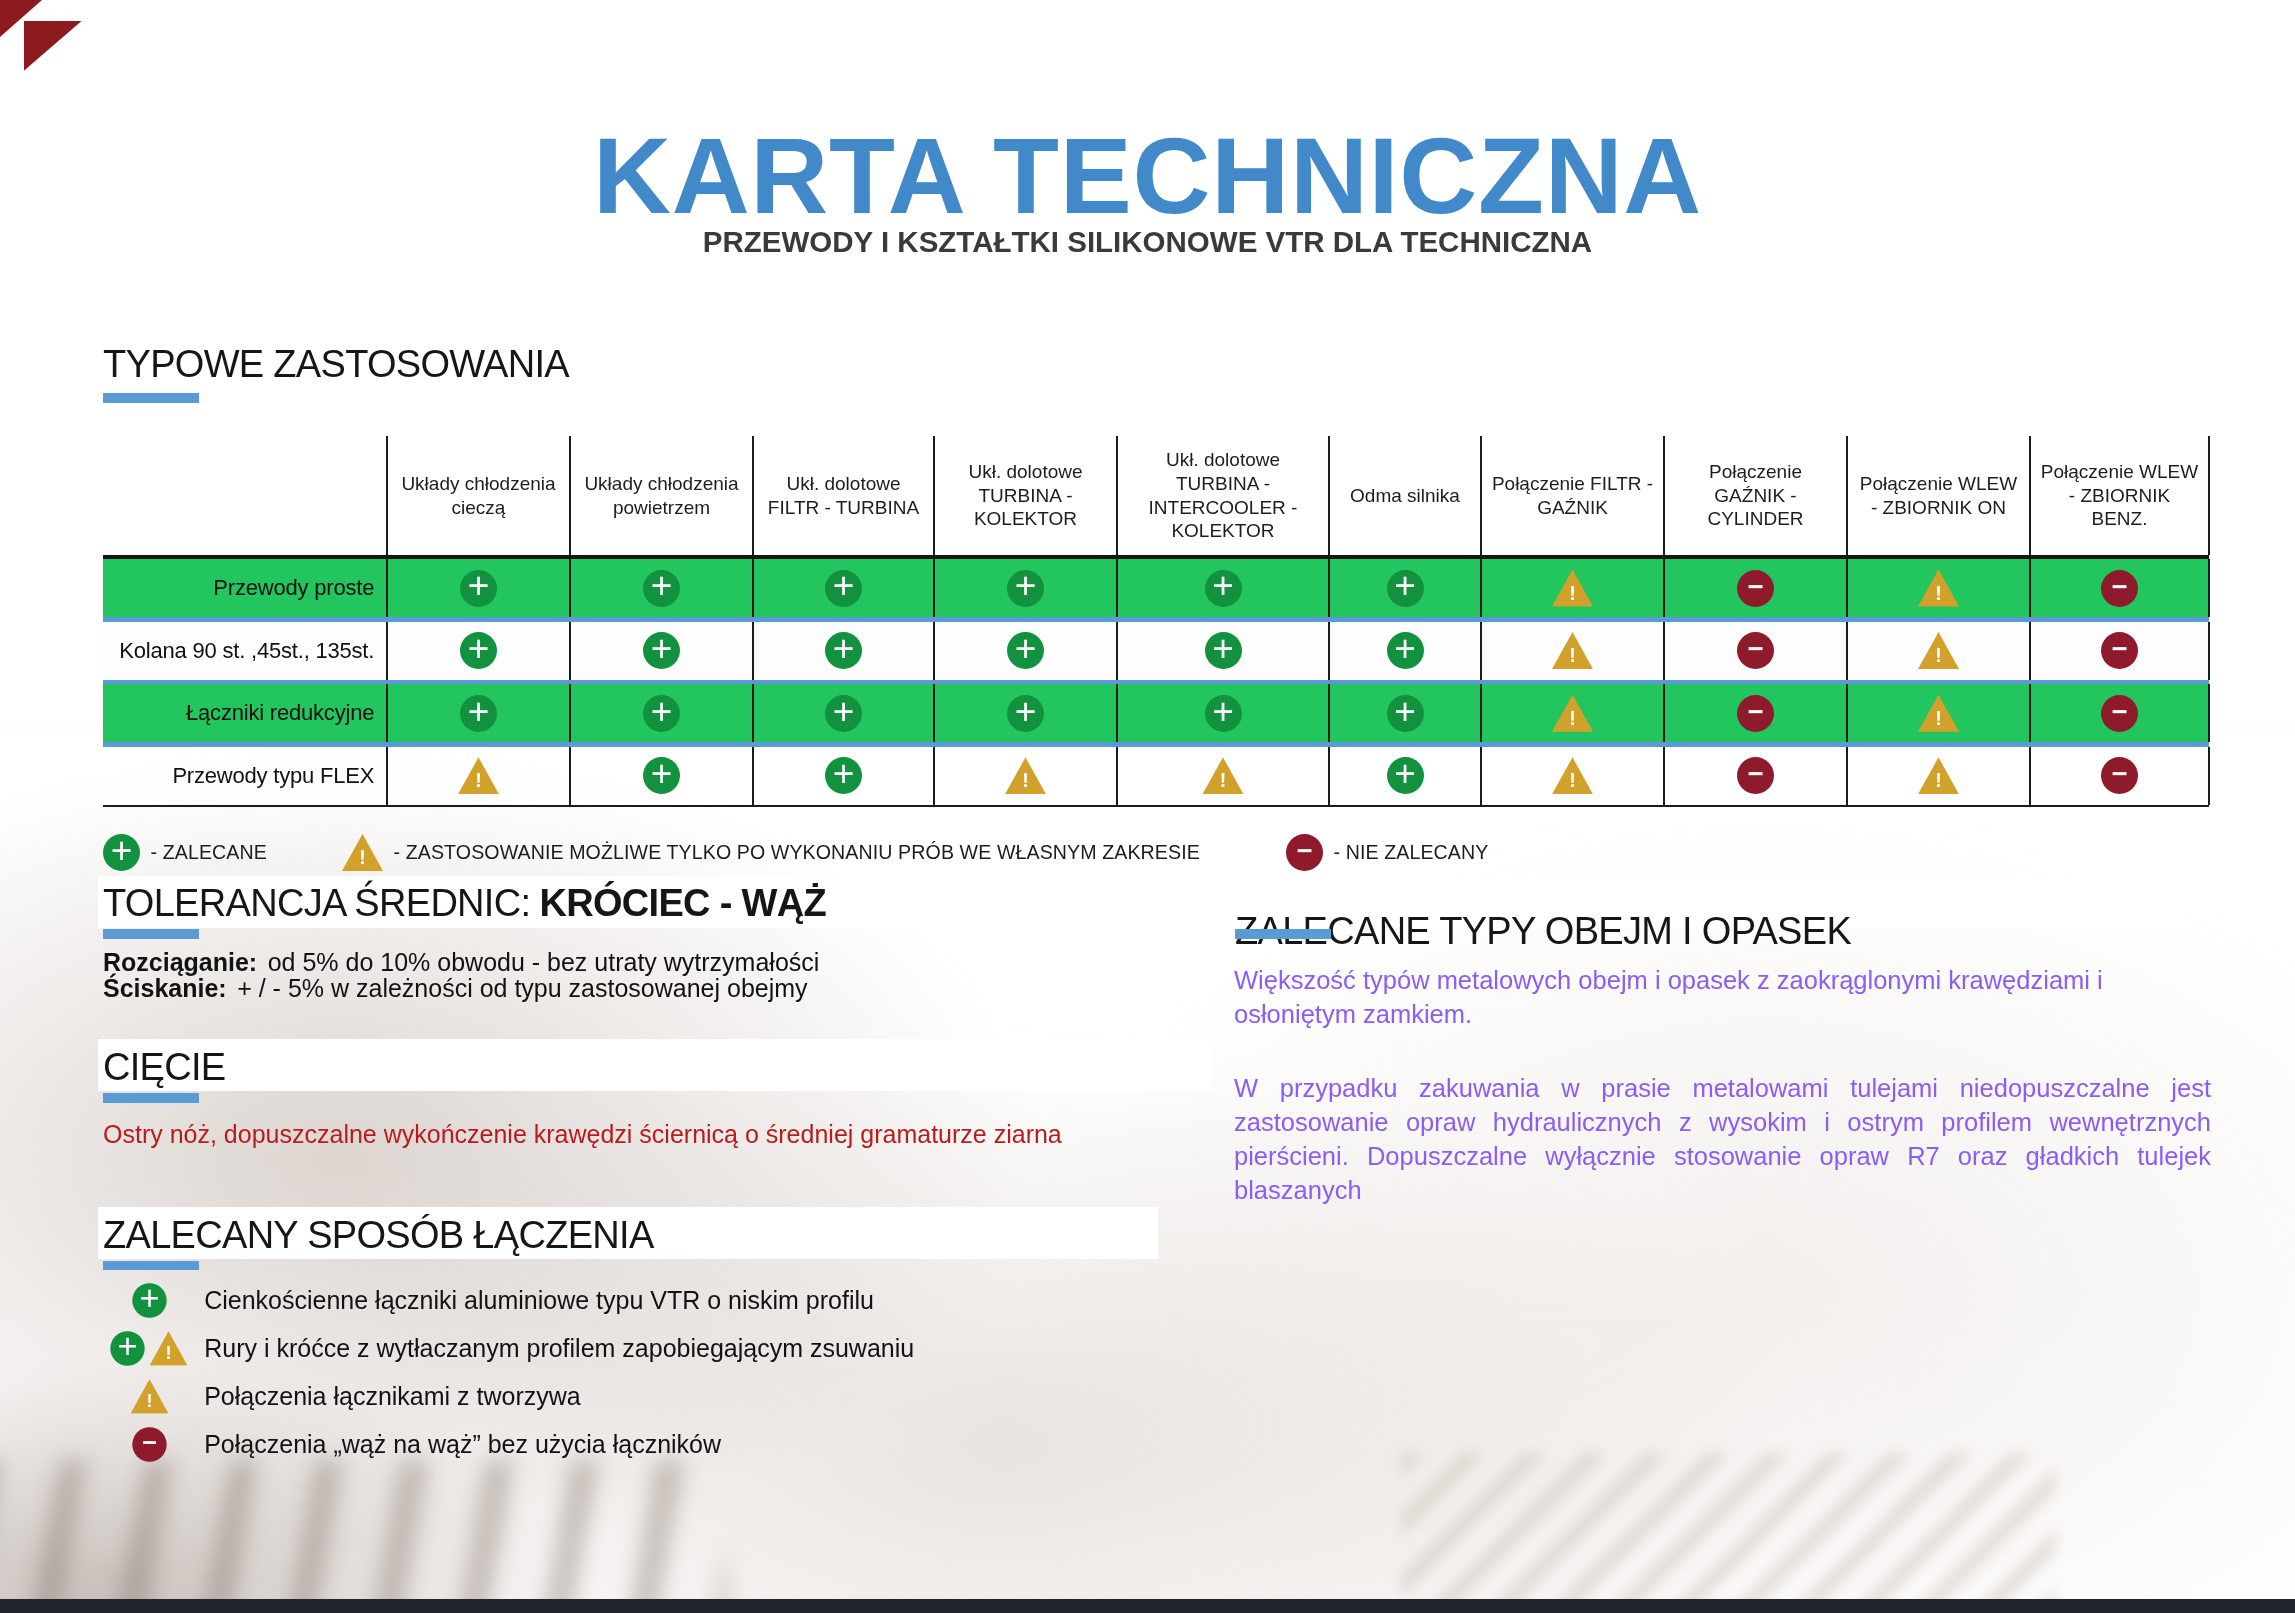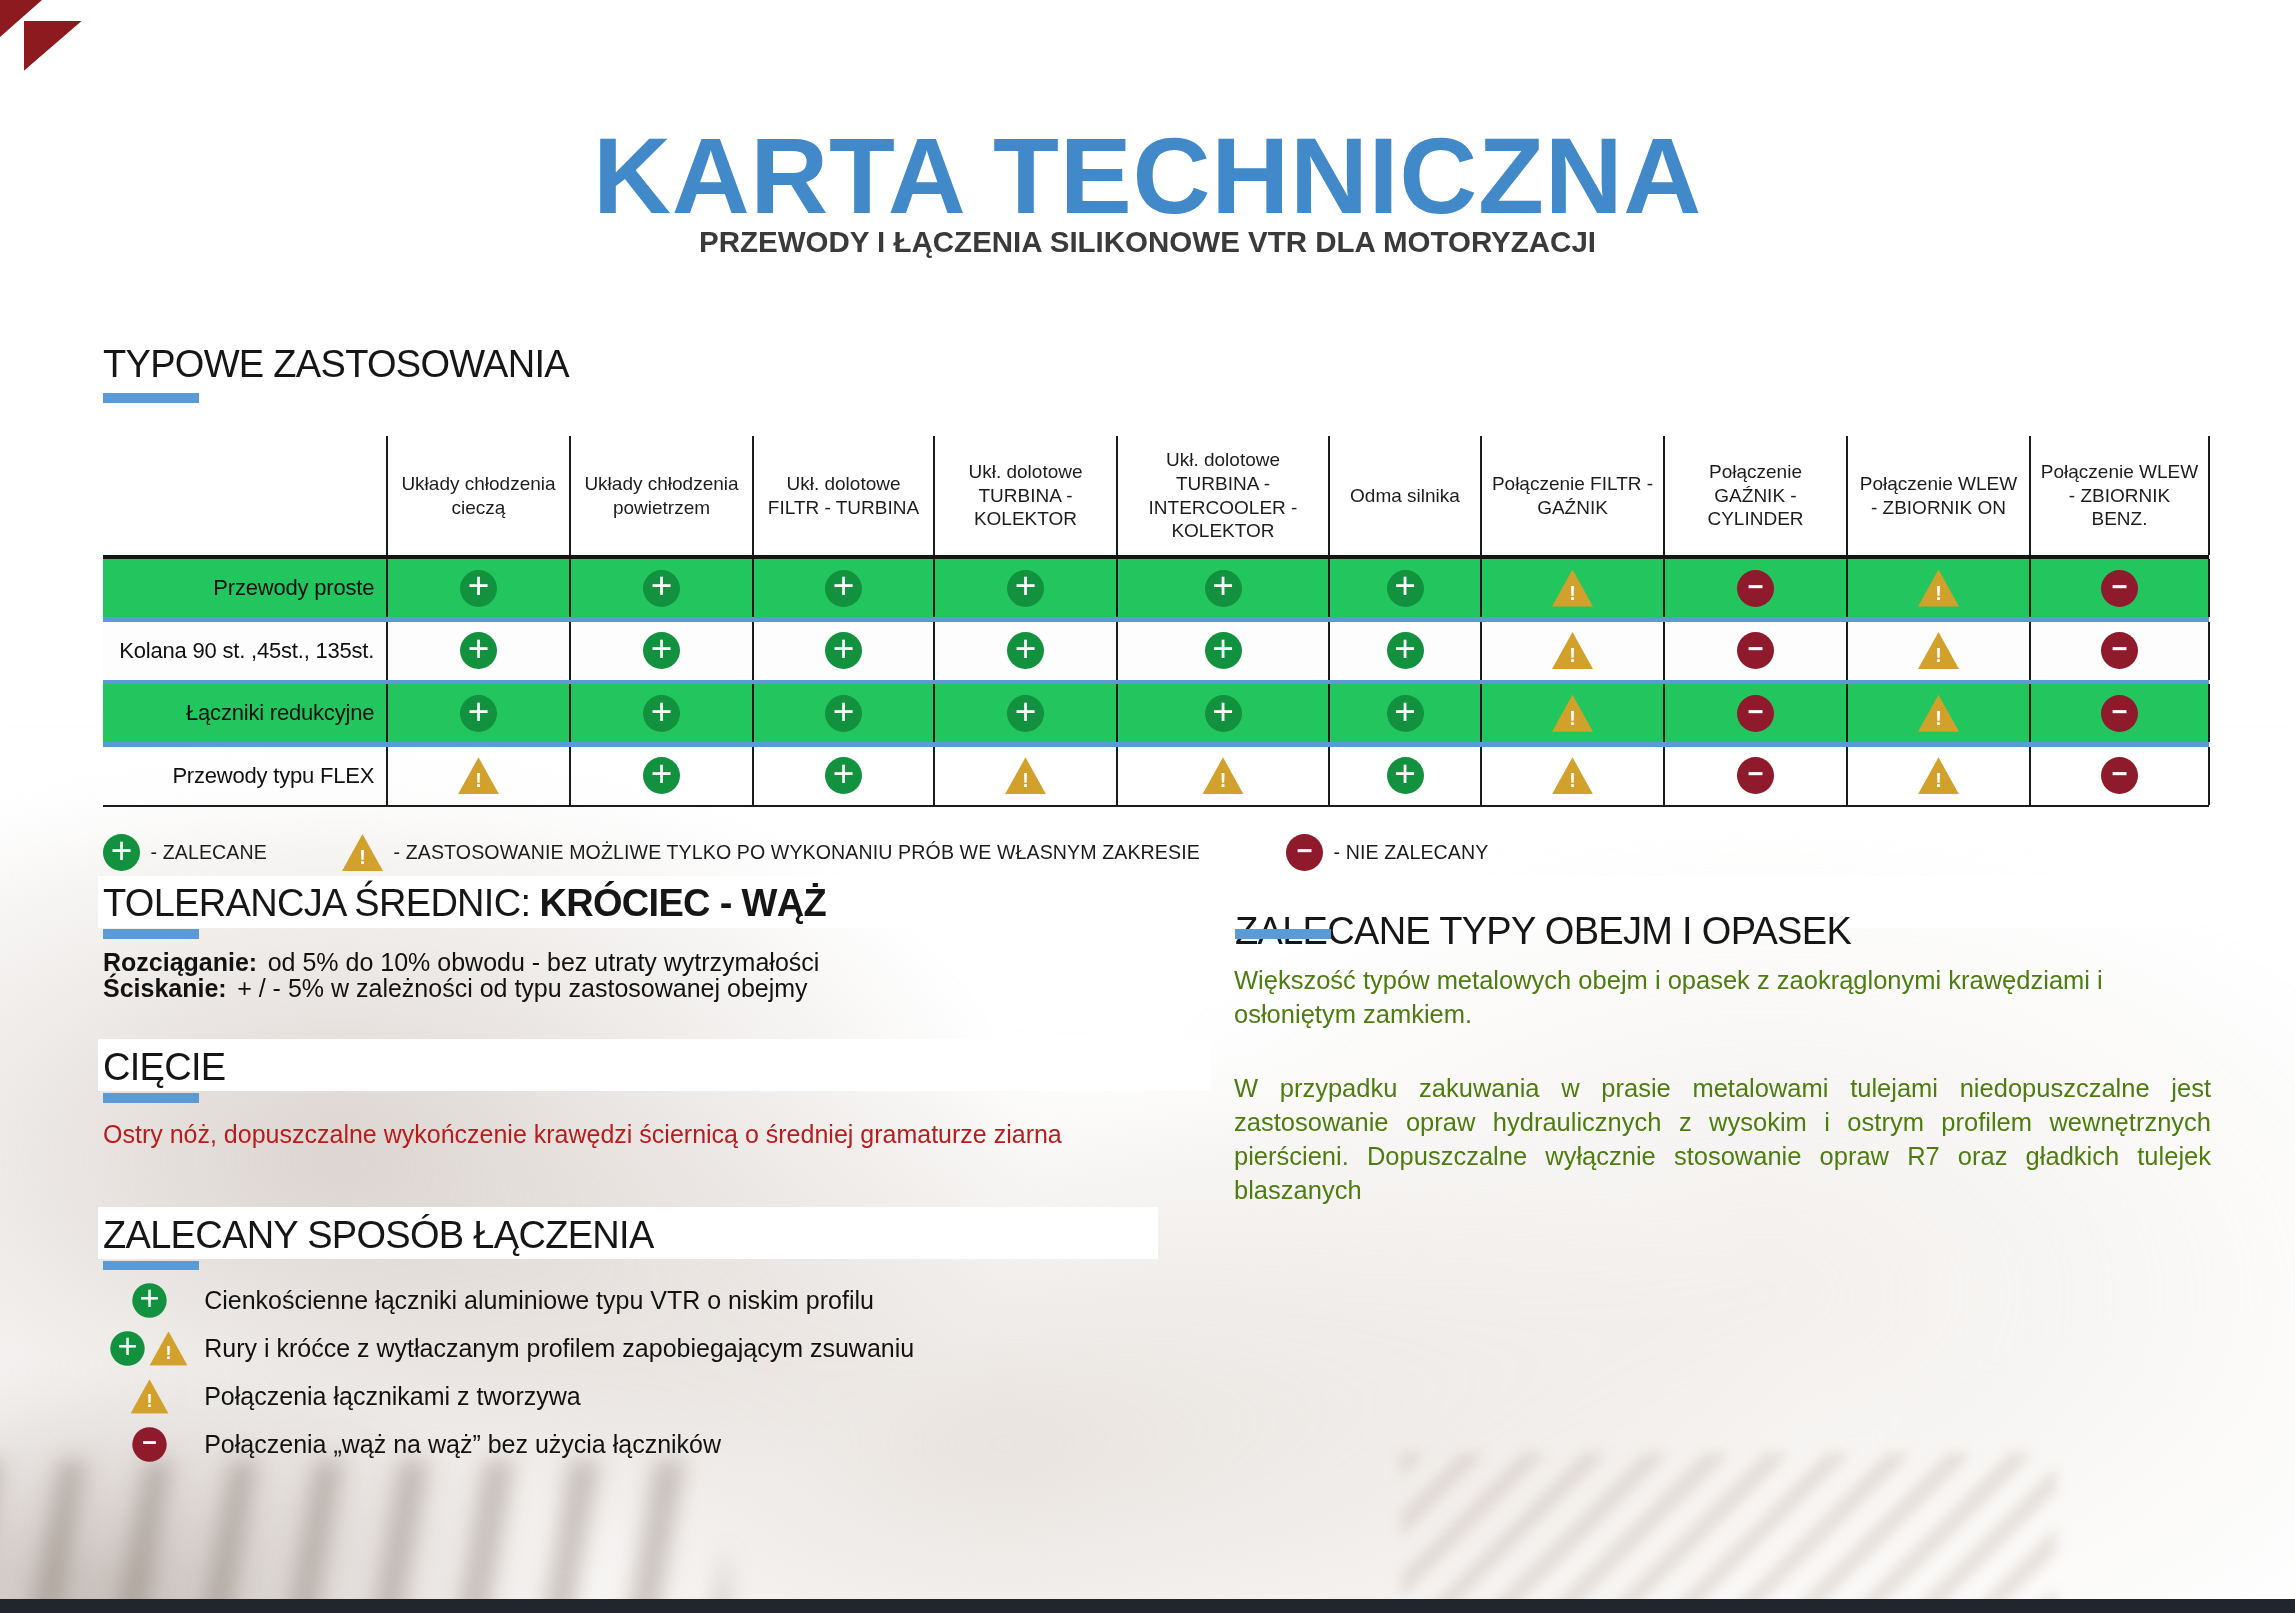--- a/index.html
+++ b/index.html
@@ -82,36 +82,36 @@
   .bodytext{position:absolute;left:103px;font-size:25px;line-height:35px;color:#b91c1c;z-index:2;}
 
   
   .bullets{position:absolute;left:103px;top:1276px;width:1113px;z-index:2;}
   .bullet{display:flex;align-items:center;height:48px;}
   .bullet .ics{width:92px;display:flex;align-items:center;justify-content:center;gap:1.3px;flex:none;}
   .bullet .ics .ic{transform:scale(0.93);}
   .bullet .txt{font-size:25px;color:#121212;margin-left:9.2px;white-space:nowrap;}
 
   
-  .rp{position:absolute;left:1234px;width:977px;font-size:25.5px;line-height:34px;color:#4d7c0f;z-index:2;}
+  .rp{position:absolute;left:1234px;width:977px;font-size:25.5px;line-height:34px;color:#8b5cf6;z-index:2;}
   .rp.just{text-align:justify;}
 </style>
 </head>
 <body>
 
 <div class="sheet">
 
   <div class="bg-photo"></div>
   <div class="bg-stripes"></div>
   <div class="bg-tubes"></div>
   <div class="corner-accent"></div>
   <div class="bottom-bar"></div>
 
   <div class="title">KARTA TECHNICZNA</div>
-  <div class="subtitle">PRZEWODY I ŁĄCZENIA SILIKONOWE VTR DLA MOTORYZACJI</div>
+  <div class="subtitle">PRZEWODY I KSZTAŁTKI SILIKONOWE VTR DLA TECHNICZNA</div>
 
   <div class="band" style="left:98px;top:336px;width:1106px;height:55px;"></div>
   <div class="sec-head" style="left:103px;top:343px;">TYPOWE ZASTOSOWANIA</div>
   <div class="bluebar" style="left:103px;top:393px;"></div>
 
   <div class="apps-table">
     <div class="thead" id="thead">
         <div class="th lbl"></div>
         <div class="th">Układy chłodzenia cieczą</div>
         <div class="th">Układy chłodzenia powietrzem</div>

